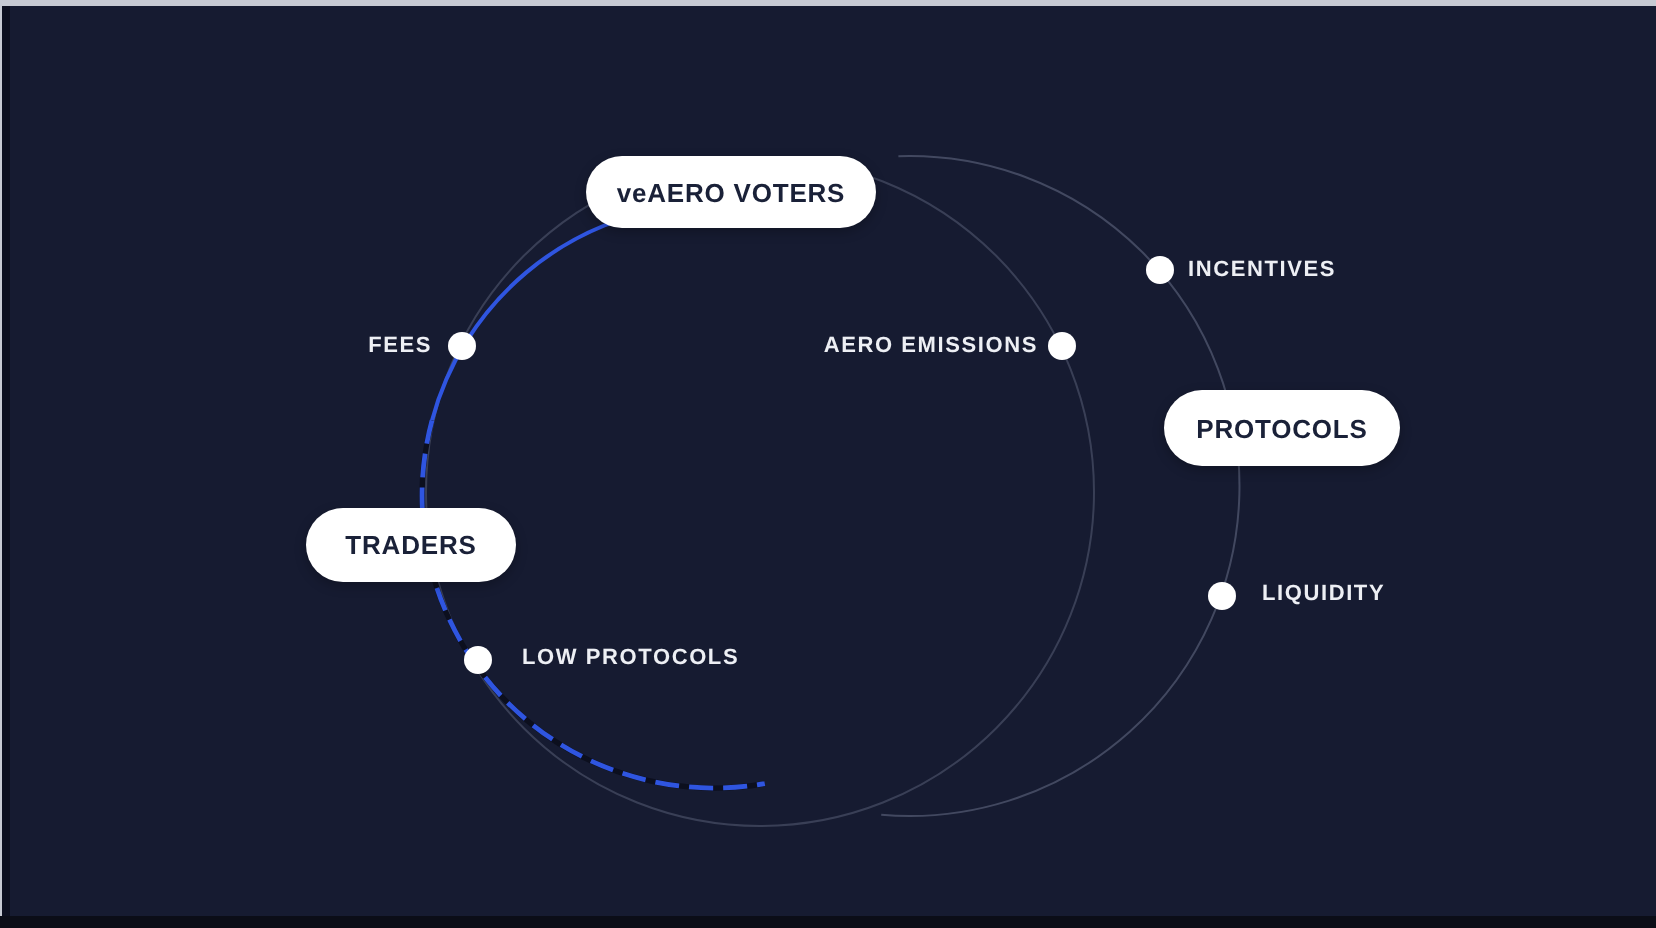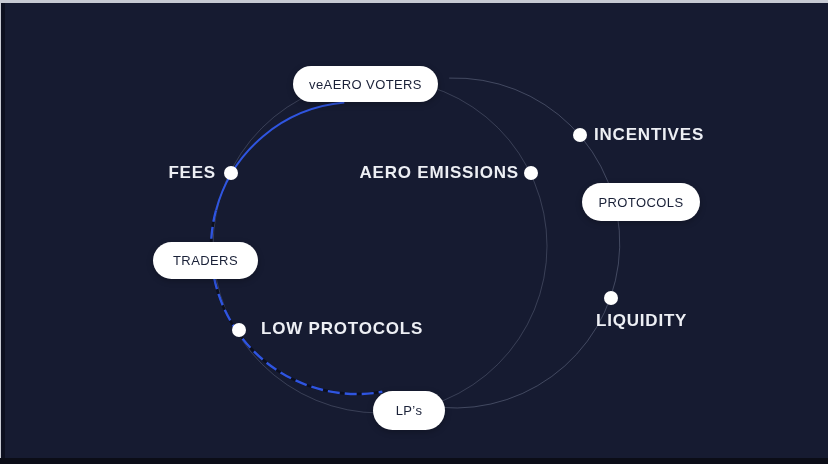--- a/index.html
+++ b/index.html
@@ -13,32 +13,33 @@
   .edge-top{position:absolute;left:0;top:0;width:828px;height:3px;background:#c7cad3;}
   .edge-left{position:absolute;left:0;top:3px;width:5px;height:461px;background:#0d1020;border-left:1px solid #c7cad3;box-sizing:border-box;}
   .edge-bottom{position:absolute;left:0;bottom:0;width:828px;height:6px;background:#0b0d17;}
   .rings{position:absolute;left:0;top:0;}
   .pill{
     position:absolute;
     background:#ffffff;
     border-radius:22px;
     display:flex;align-items:center;justify-content:center;
     color:#1a2138;
-    font-size:13px;font-weight:normal;letter-spacing:.4px;
+    font-size:13px;font-weight:bold;letter-spacing:.4px;
     box-shadow:0 2px 6px rgba(0,0,0,0.25);
     white-space:nowrap;
+    margin-top:12px;
   }
   .dot{
     position:absolute;width:14px;height:14px;border-radius:50%;
     background:#ffffff;
   }
   .sat-label{
     position:absolute;
     color:#edeff4;
-    font-size:17px;font-weight:bold;letter-spacing:.8px;
+    font-size:11px;font-weight:bold;letter-spacing:.8px;
     white-space:nowrap;
     transform:translateY(-50%);
   }
 </style>
 </head>
 <body>
 
 <div class="stage">
 
   <svg class="rings" width="828" height="464" viewBox="0 0 828 464">
@@ -58,35 +59,32 @@
   </div>
 
   <div class="pill" style="left:582px;top:183px;width:118px;height:38px;">
     <span>PROTOCOLS</span>
   </div>
 
   <div class="pill" style="left:153px;top:242px;width:105px;height:37px;">
     <span>TRADERS</span>
   </div>
 
-  <div class="pill" style="left:373px;top:391px;width:72px;height:39px;">
-    <span>LP’s</span>
-  </div>
 
   <span class="dot" style="left:224px;top:166px;"></span>
   <span class="sat-label" style="right:612px;top:173px;text-align:left;">FEES</span>
 
   <span class="dot" style="left:573px;top:128px;"></span>
   <span class="sat-label" style="left:594px;top:135px;">INCENTIVES</span>
 
   <span class="dot" style="left:524px;top:166px;"></span>
   <span class="sat-label" style="right:309px;top:173px;text-align:center;">AERO EMISSIONS</span>
 
   <span class="dot" style="left:604px;top:291px;"></span>
-  <span class="sat-label" style="left:596px;top:297px;margin-top:24px;">LIQUIDITY</span>
+  <span class="sat-label" style="left:631px;top:297px;">LIQUIDITY</span>
 
   <span class="dot" style="left:232px;top:323px;"></span>
   <span class="sat-label" style="left:261px;top:329px;">LOW PROTOCOLS</span>
 
   <div class="edge-top"></div>
   <div class="edge-left"></div>
   <div class="edge-bottom"></div>
 </div>
 
 </body></html>

